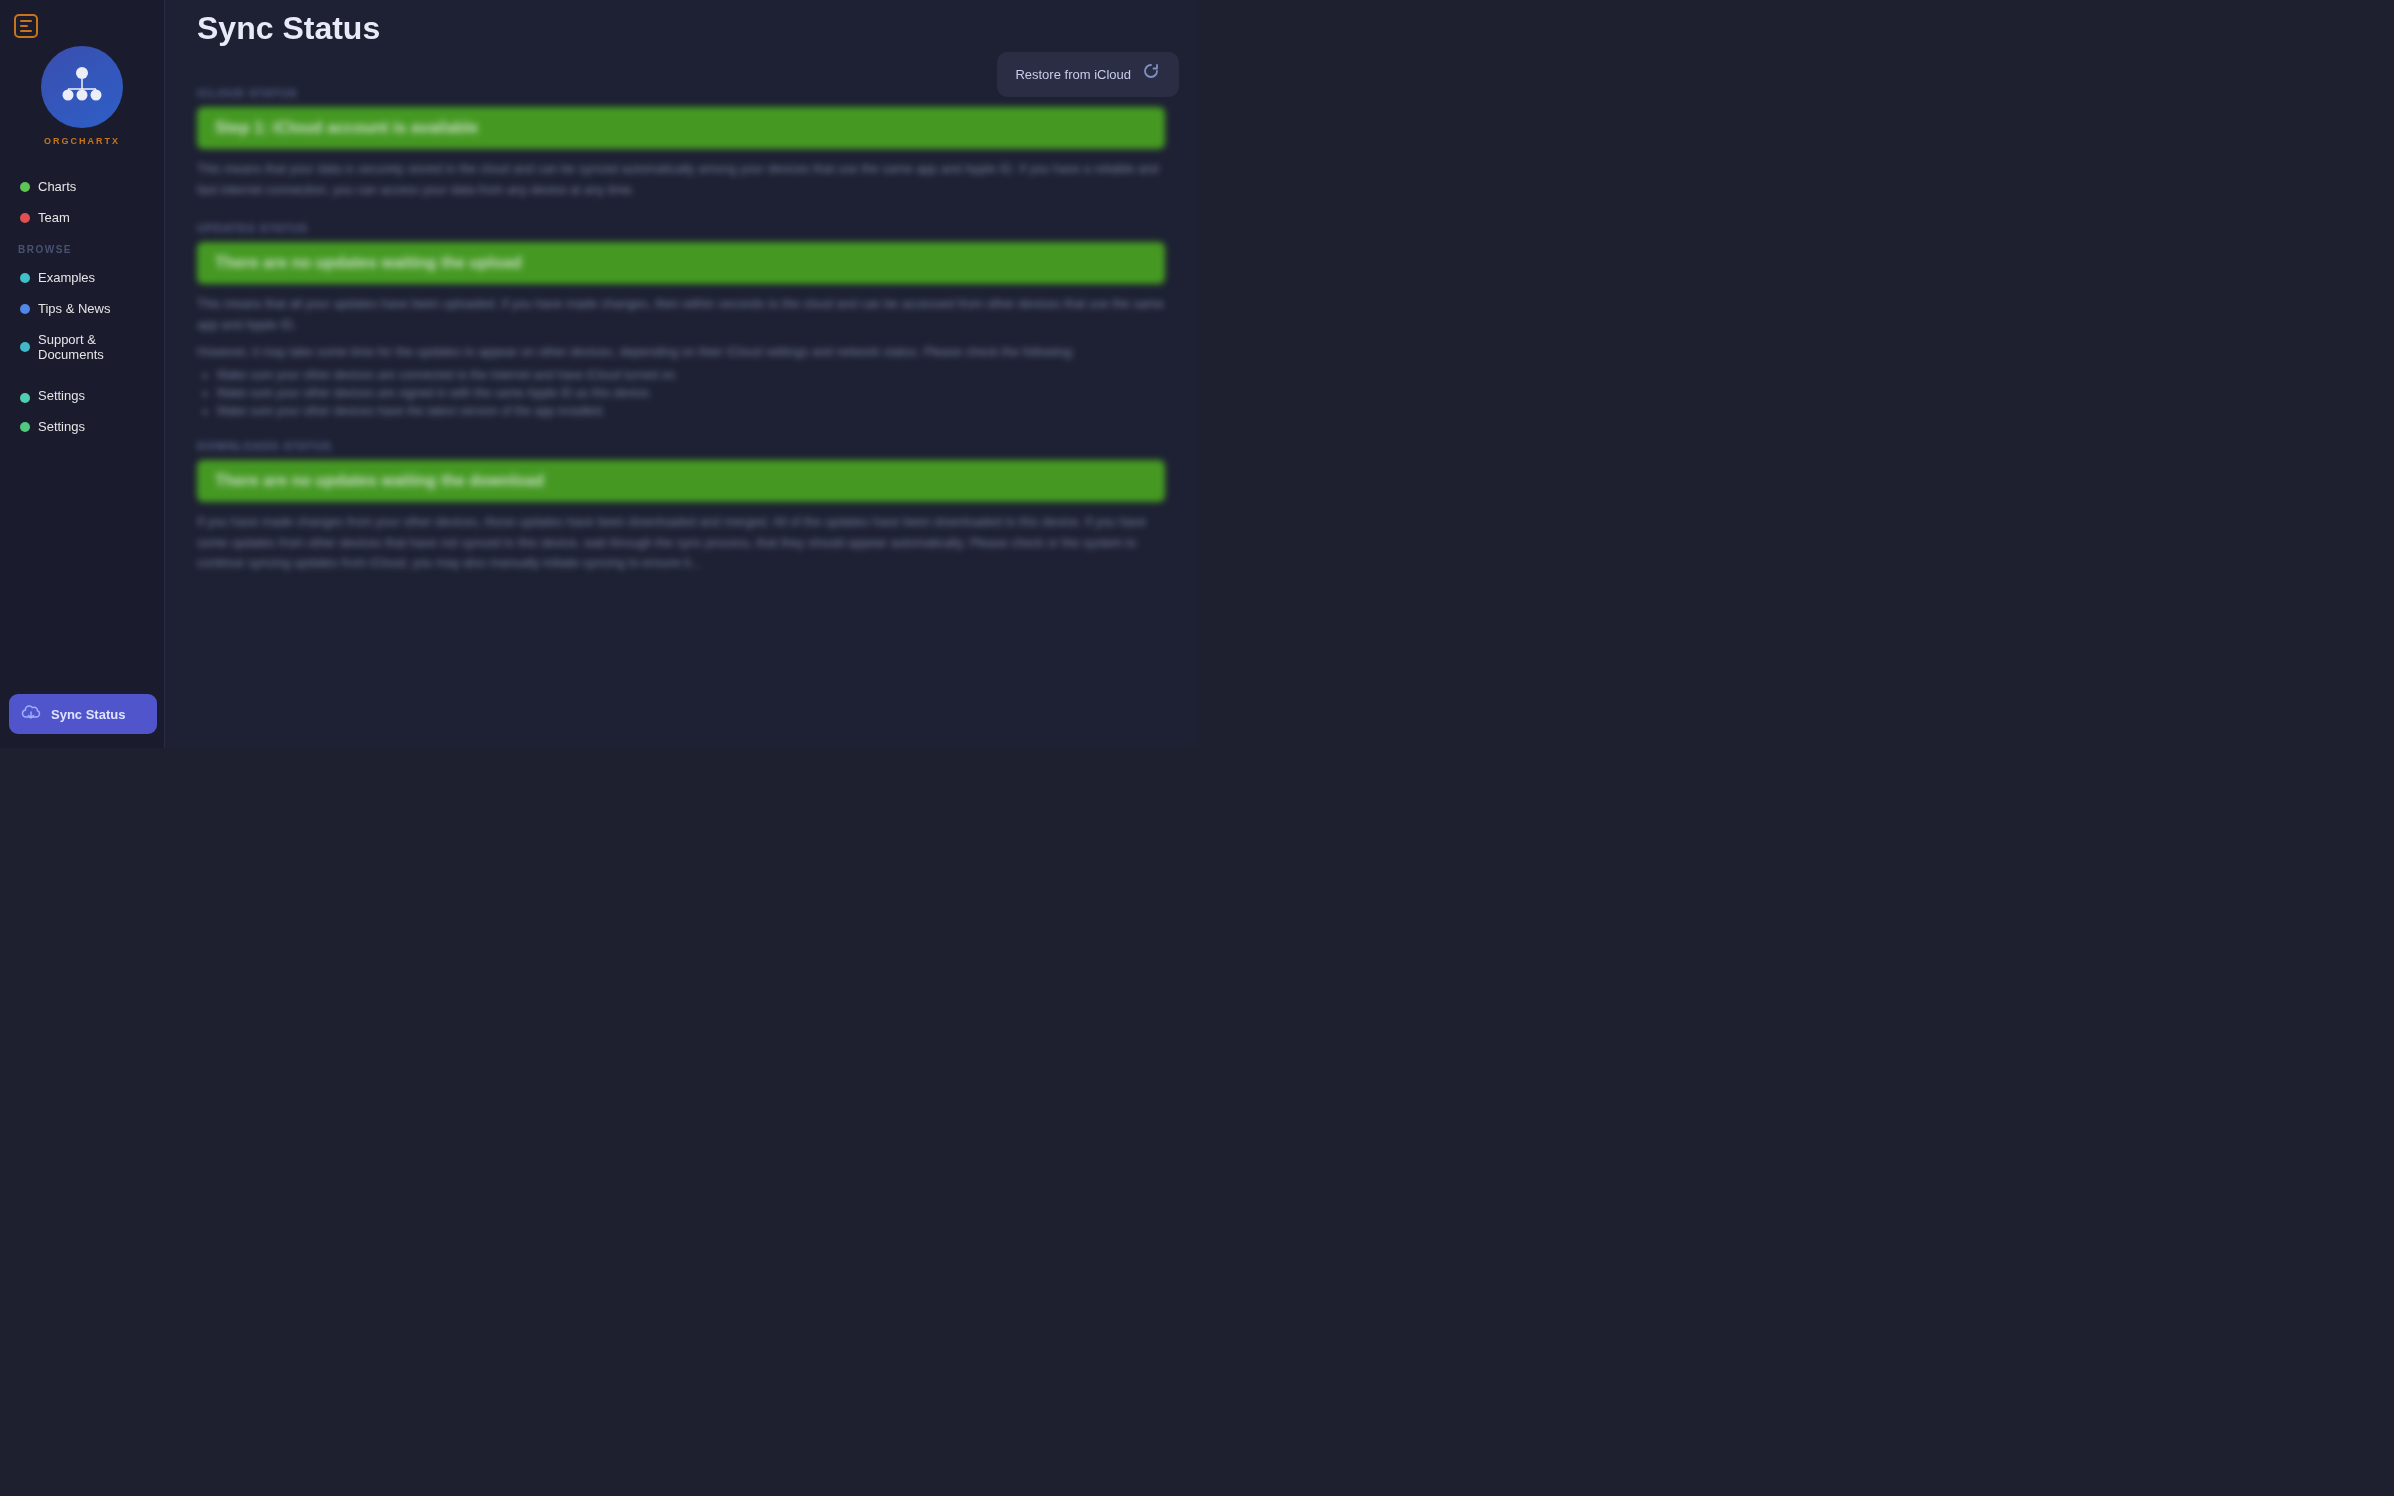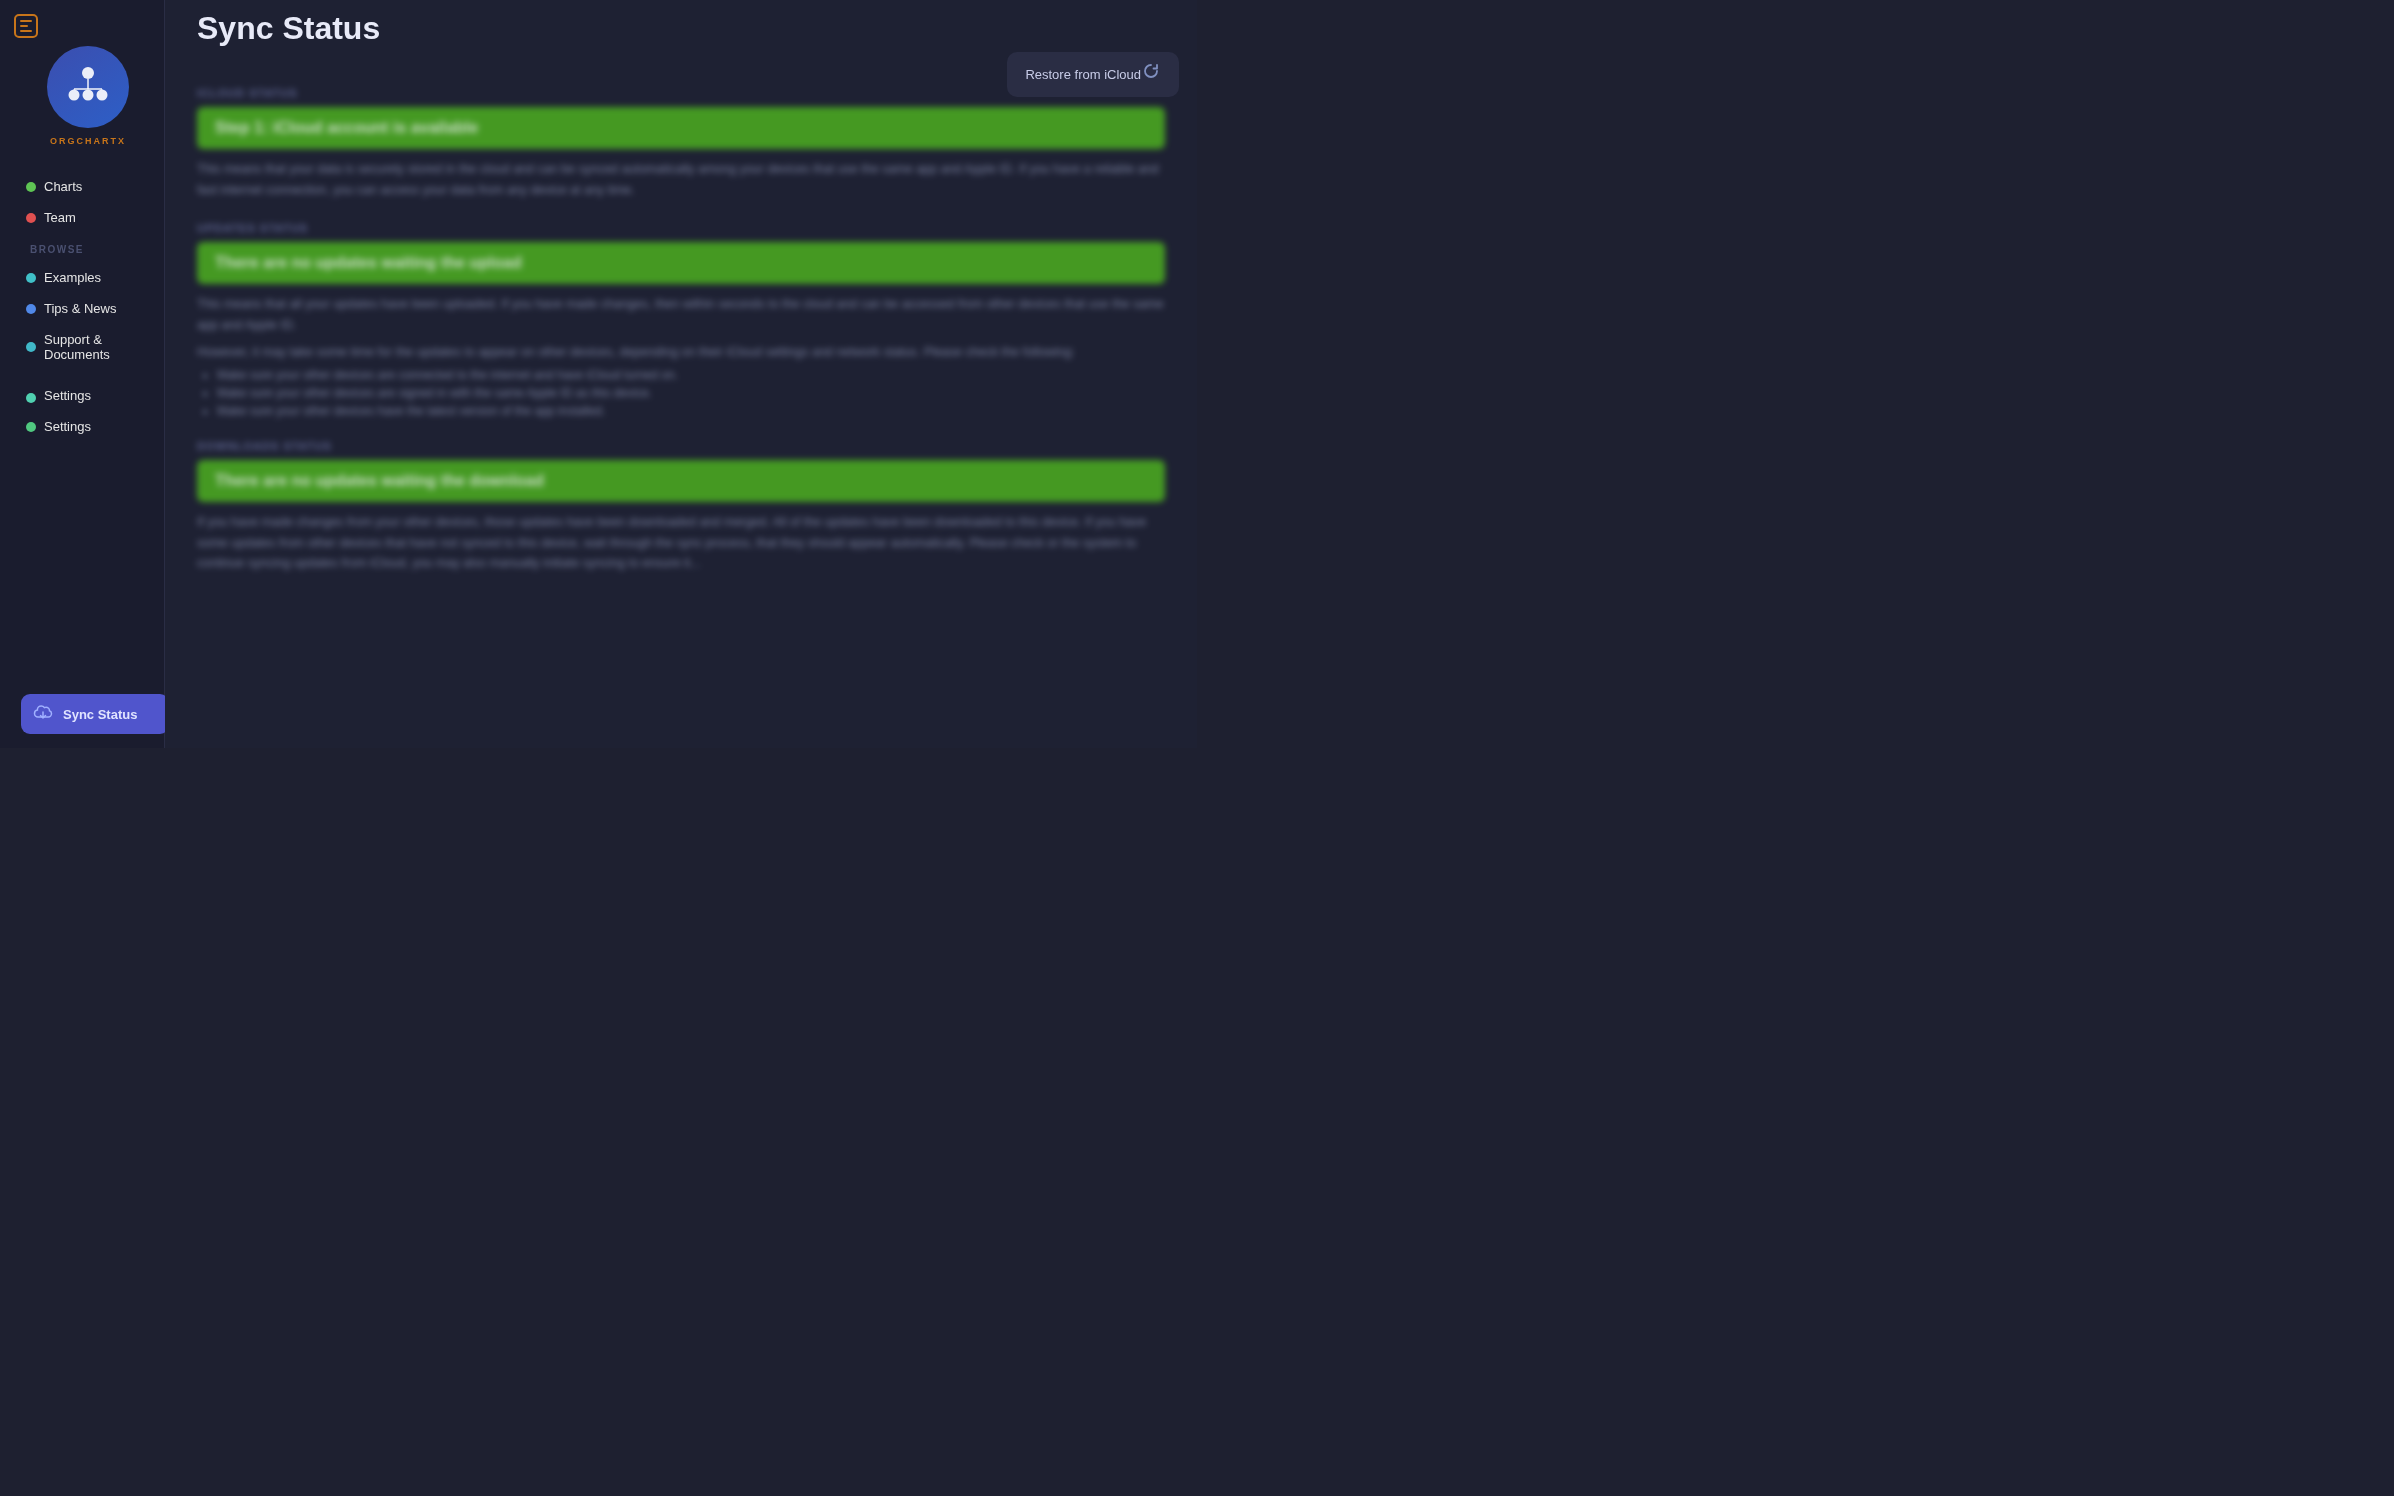--- a/index.html
+++ b/index.html
@@ -14,21 +14,21 @@
     }
 
     
     .sidebar {
       width: 165px;
       min-width: 165px;
       background: #1a1c2e;
       display: flex;
       flex-direction: column;
       align-items: center;
-      padding: 18px 0 0 12px;
+      padding: 18px 0 0 0;
       border-right: 1px solid #2a2d45;
       position: relative;
     }
 
     .sidebar-toggle {
       position: absolute;
       top: 14px;
       left: 14px;
       width: 24px;
       height: 24px;
@@ -191,21 +191,21 @@
 
     .restore-bar {
       position: absolute;
       top: 52px;
       right: 18px;
       background: #2a2d44;
       border-radius: 10px;
       padding: 10px 18px;
       display: flex;
       align-items: center;
-      gap: 0;
+      gap: 10px;
       z-index: 10;
     }
     .restore-text {
       font-size: 13px;
       color: #c8cce8;
       font-weight: 500;
     }
     .restore-icon {
       font-size: 18px;
       color: #8090c0;

